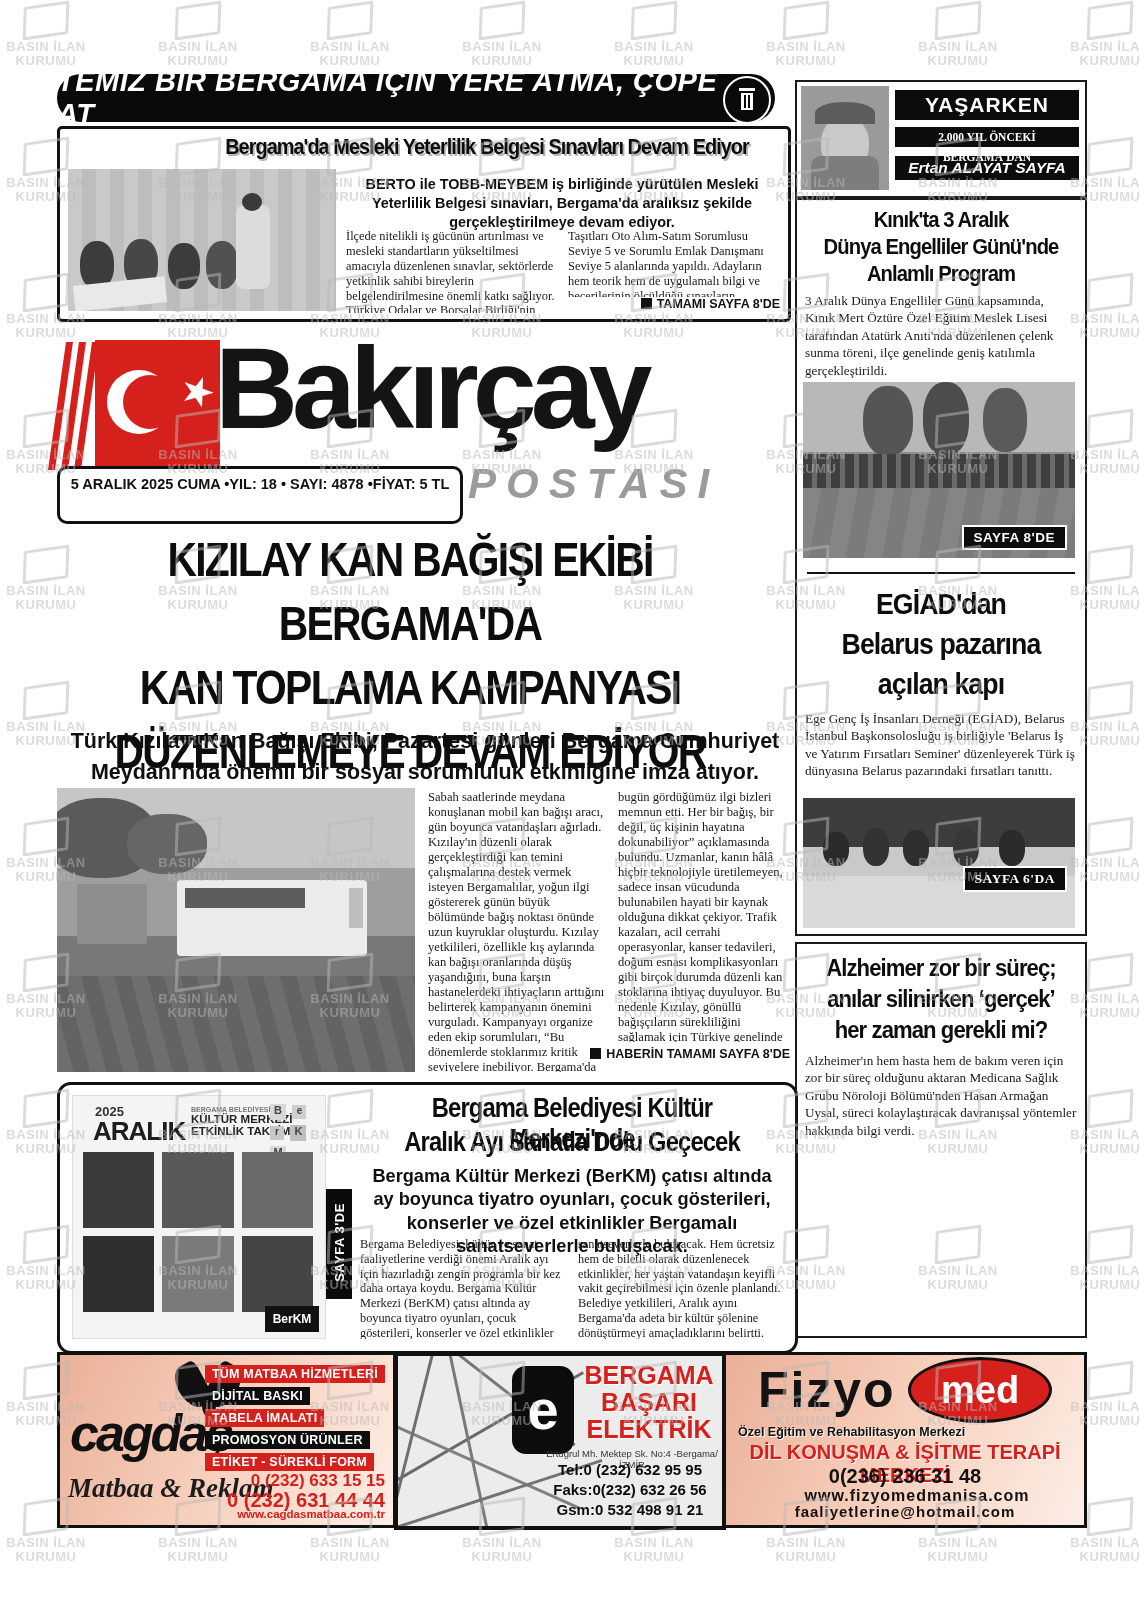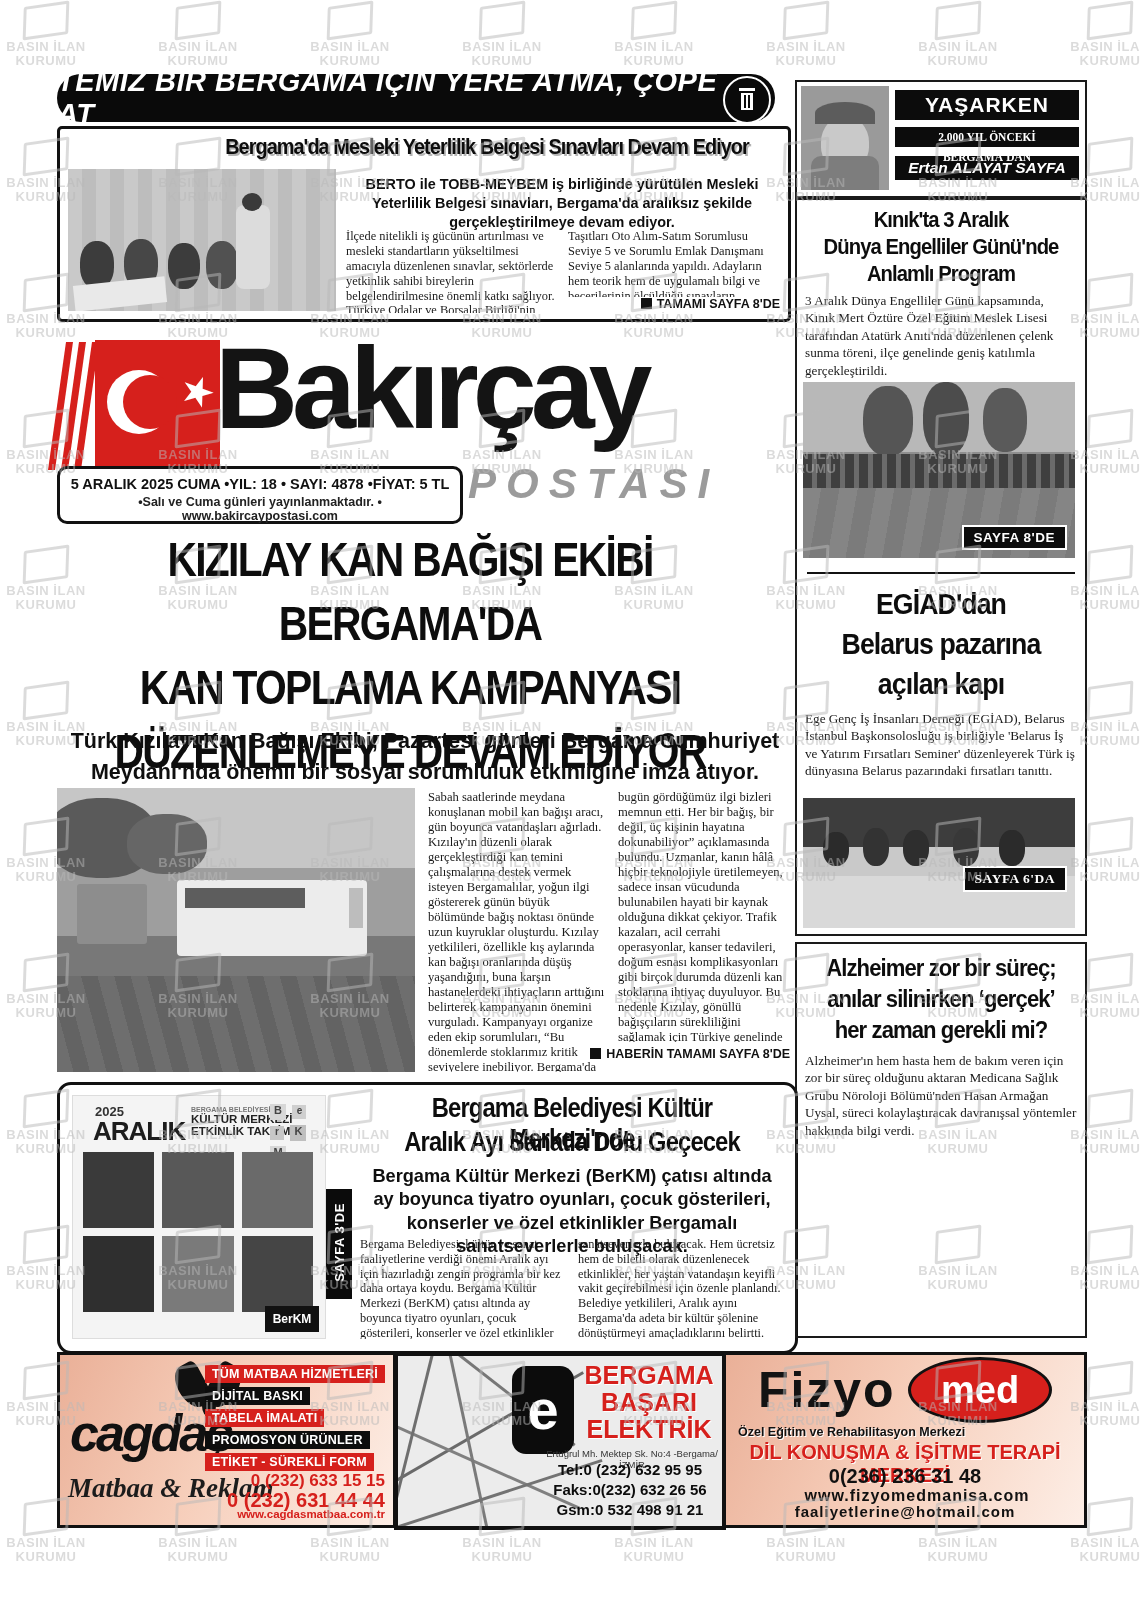--- a/index.html
+++ b/index.html
@@ -81,21 +81,20 @@
     </div>
     <div class="abs" style="left:95px;top:20px;width:125px;height:130px;background:#d6201c;">
       <span class="abs" style="left:12px;top:30px;width:64px;height:64px;background:#fff;border-radius:50%;"></span>
       <span class="abs" style="left:28px;top:35px;width:54px;height:54px;background:#d6201c;border-radius:50%;"></span>
       <span class="abs" style="right:4px;top:28px;color:#fff;font-size:40px;transform:rotate(20deg);">★</span>
     </div>
     <div class="abs" style="left:215px;top:2px;font-size:115px;font-weight:800;letter-spacing:-6px;color:#141414;">Bakırçay</div>
     <div class="abs" style="left:468px;top:140px;font-size:42px;font-weight:800;font-style:italic;color:#9b9b9b;letter-spacing:10px;">POSTASI</div>
     <div class="abs ctr" style="left:57px;top:146px;width:400px;height:52px;border:3px solid #111;border-radius:10px;background:#fff;">
       <div class="b" style="font-size:14.5px;margin-top:7px;">5 ARALIK 2025 CUMA  •YIL: 18  • SAYI: 4878  •FİYAT: 5 TL</div>
-      <div style="font-size:12.5px;margin-top:3px;font-weight:bold;color:#222;">•Salı ve Cuma günleri yayınlanmaktadır.    • www.bakircaypostasi.com</div>
     </div>
   </div>
 
   <div class="abs" style="left:30px;top:528px;width:760px;">
     <div class="headline ctr cond" style="font-size:48px;line-height:64px;letter-spacing:-2px;">KIZILAY KAN BAĞIŞI EKİBİ BERGAMA'DA</div>
     <div class="headline ctr cond" style="font-size:48px;line-height:64px;letter-spacing:-2px;">KAN TOPLAMA KAMPANYASI</div>
     <div class="headline ctr cond" style="font-size:48px;line-height:64px;letter-spacing:-2px;">DÜZENLEMEYE DEVAM EDİYOR</div>
   </div>
   <div class="abs b ctr" style="left:60px;top:726px;width:730px;font-size:21.5px;line-height:1.42;color:#0f0f0f;">Türk Kızılayı Kan Bağışı Ekibi, Pazartesi günleri Bergama Cumhuriyet Meydanı'nda önemli bir sosyal sorumluluk etkinliğine imza atıyor.</div>
 

